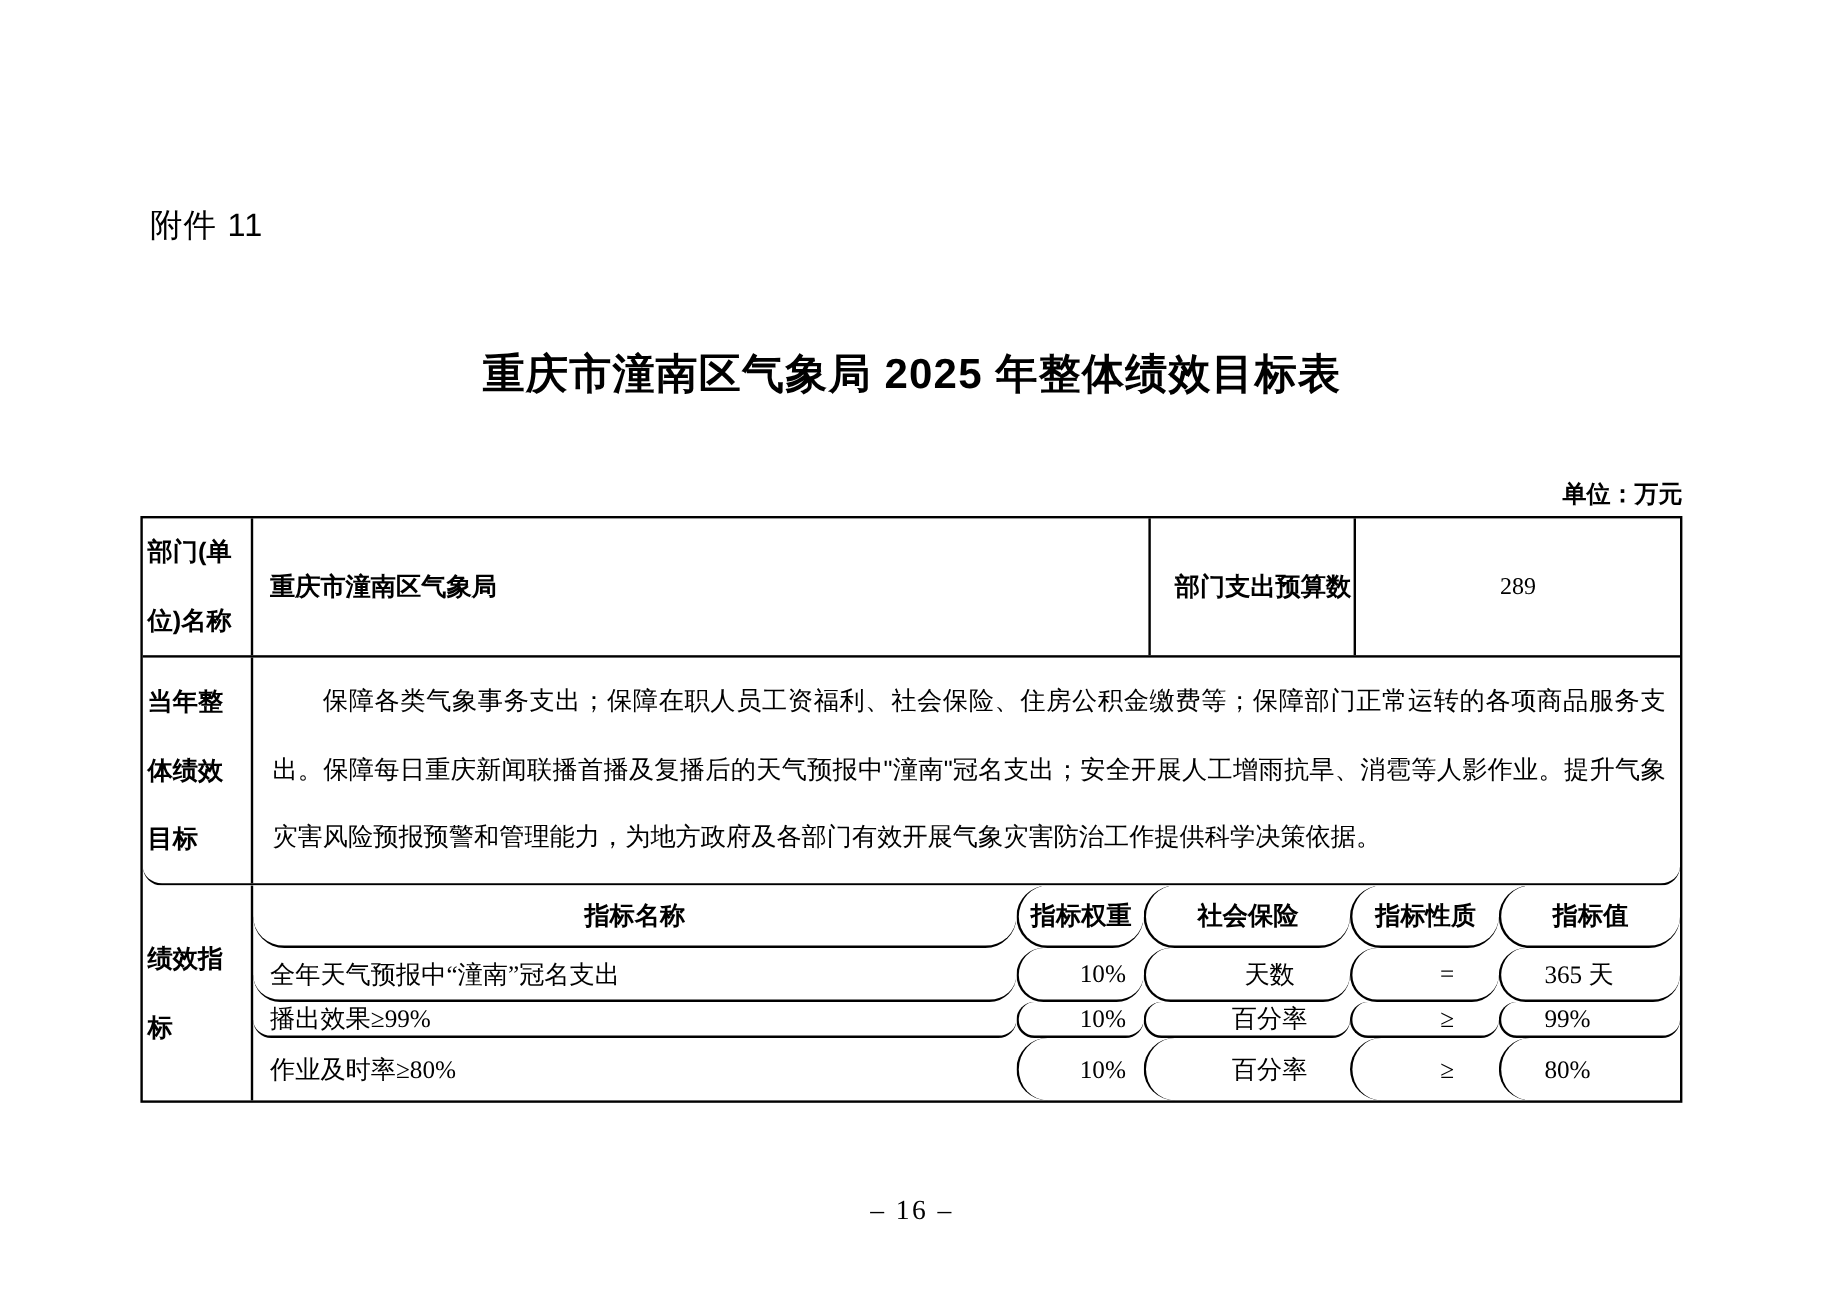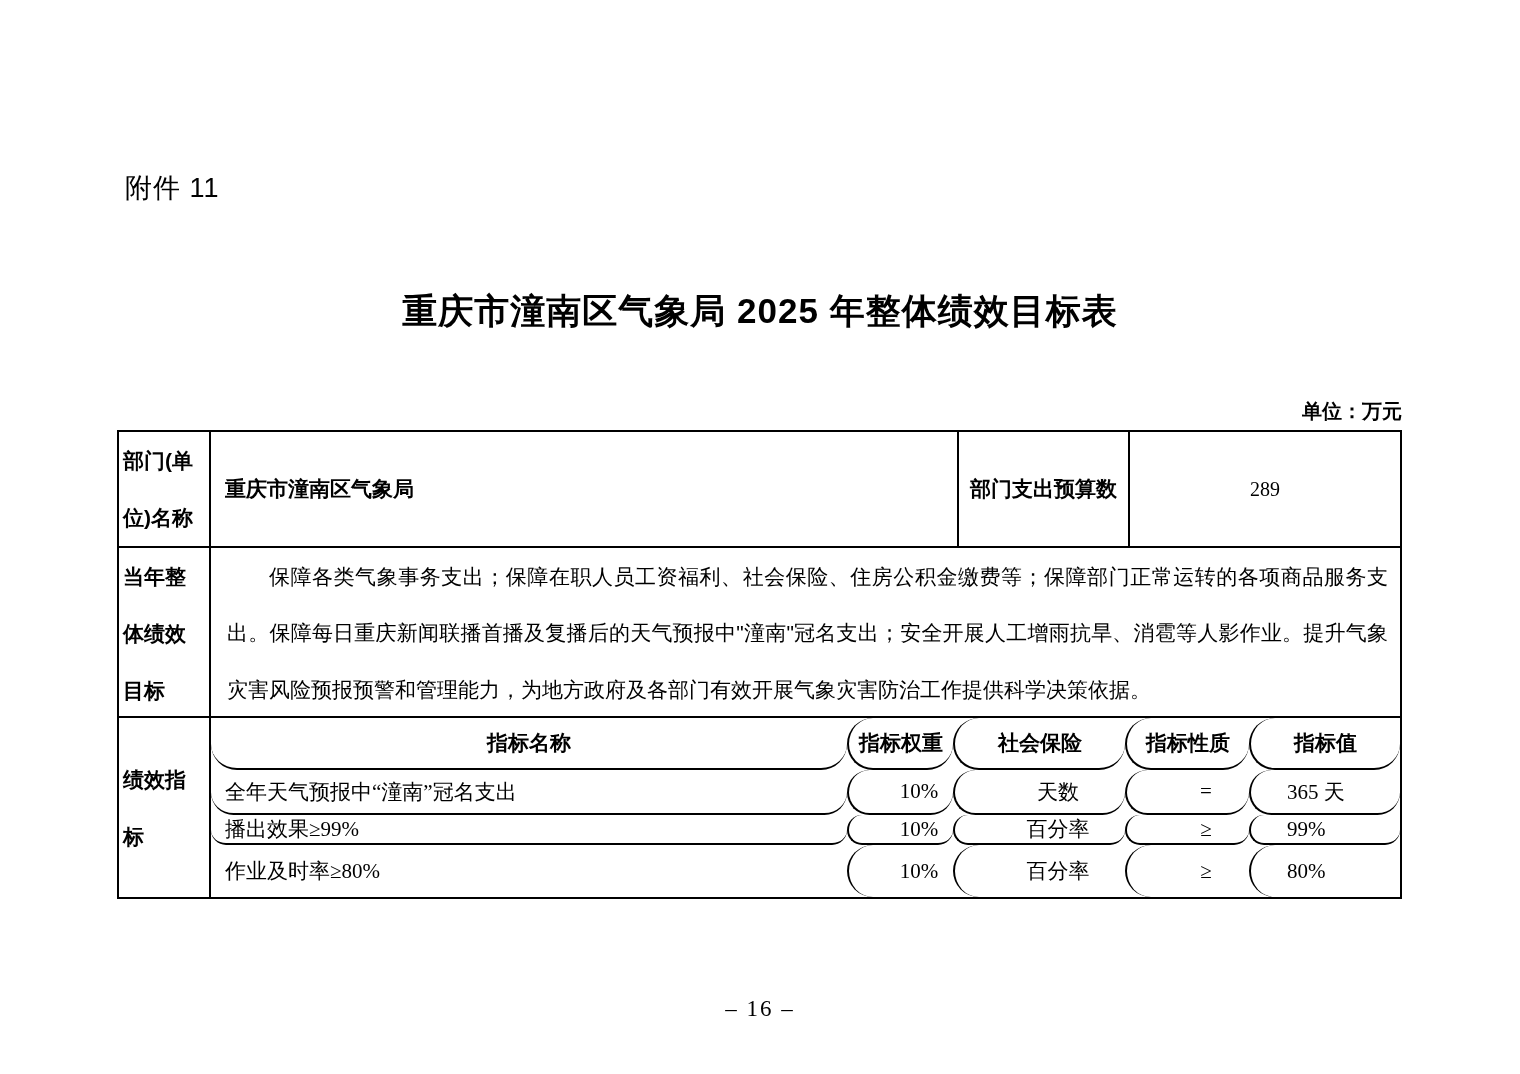--- a/index.html
+++ b/index.html
@@ -23,30 +23,30 @@
   .unit-note {
     position:absolute; left:117px; top:398px; width:1285px;
     text-align:right; font-size:20px; font-weight:bold;
   }
   .perf-table {
     position:absolute; left:117px; top:430px; width:1285px;
     border:2px solid #000;
     background:#fff;
   }
   .row-a { display:grid; grid-template-columns:92px 748px 171px 1fr; height:116px; border-bottom:2px solid #000; }
-  .row-b { display:grid; grid-template-columns:92px 1fr; height:170px; border-bottom:2px solid #000; }
+  .row-b { display:grid; grid-template-columns:92px 1fr; height:190px; border-bottom:2px solid #000;border-radius:16px; }
   .row-c { display:grid; grid-template-columns:92px 1fr; height:179px; }
   .cell { display:flex; align-items:center; }
   .b-right { border-right:2px solid #000; }
   .lbl {
     font-weight:bold; font-size:21px; line-height:57px;
     padding:0 4px; word-break:break-all; text-align:left;
   }
   .dept-value { font-weight:bold; font-size:21px; padding-left:14px; }
-  .budget-label { font-weight:bold; font-size:21px; justify-content:center; text-align:center; padding:0 2px; }
+  .budget-label { font-weight:bold; font-size:21px; justify-content:flex-end; text-align:center; padding:0 2px; }
   .budget-value { font-family:"Liberation Serif", serif; font-size:20px; justify-content:center; }
   .goal-para {
     font-size:21px; line-height:56.6px; padding:0 12px 0 16px;
     text-align:justify; text-justify:inter-ideograph;
     align-items:center;
   }
   .goal-para p { text-indent:2em; width:100%; }
   .ind-grid {
     display:grid;
     grid-template-columns:636px 106px 172px 124px 1fr;

